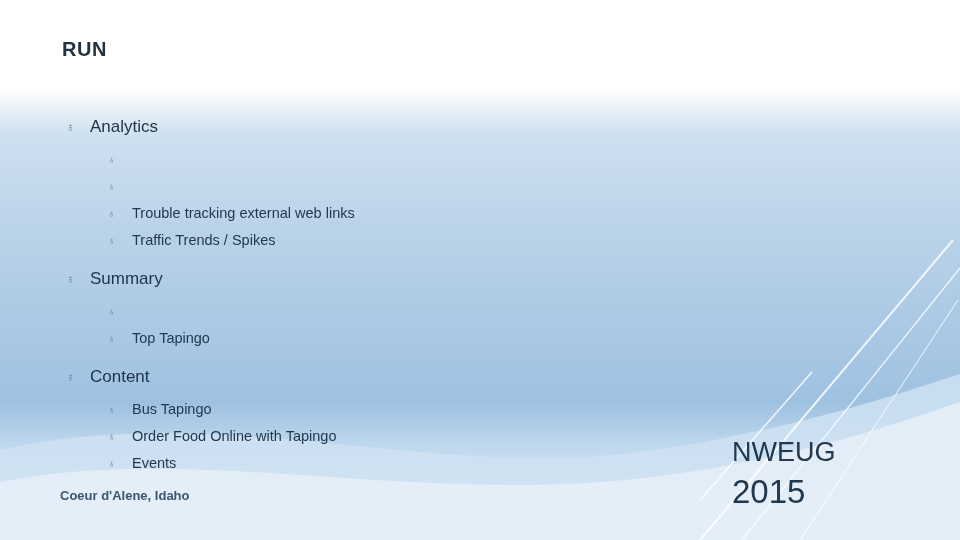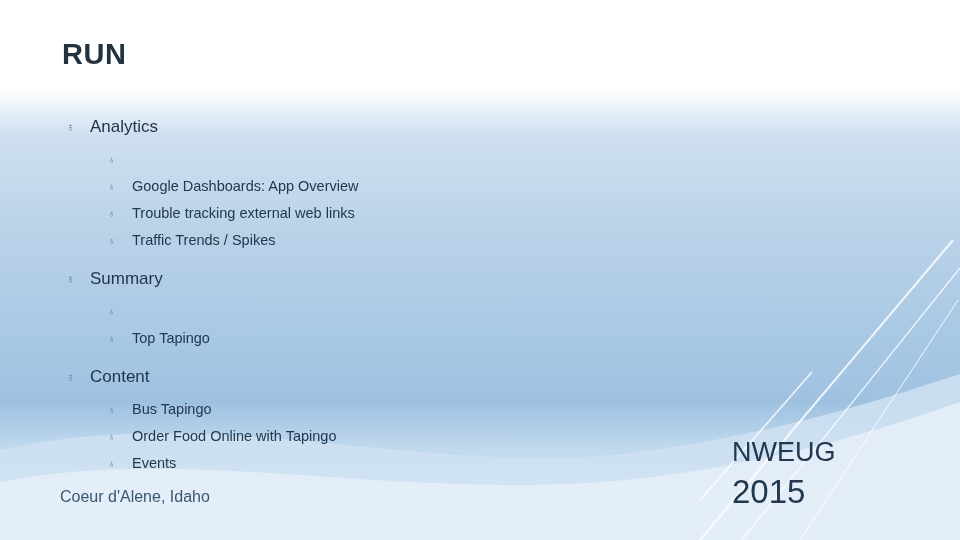--- a/index.html
+++ b/index.html
@@ -47,21 +47,21 @@
     position: absolute;
     left: 0; top: 0;
     width: 960px; height: 540px;
     pointer-events: none;
   }
 
   .title {
     position: absolute;
     left: 62px;
     top: 38px;
-    font-size: 29px;
+    font-size: 20px;
     font-weight: bold;
     color: #23323f;
     letter-spacing: 0.5px;
     text-align: center;
   }
 
   .body-list {
     position: absolute;
     left: 60px;
     top: 110px;
@@ -99,22 +99,22 @@
     color: #5f7d9c;
   }
   .group {
     margin-bottom: 8px;
   }
 
   .footer-loc {
     position: absolute;
     left: 60px;
     top: 488px;
-    font-size: 16px;
-    font-weight: normal;
+    font-size: 13px;
+    font-weight: bold;
     color: #3a5770;
   }
 
   .corner-brand {
     position: absolute;
     right: 28px;
     top: 432px;
     width: 200px;
     color: #21384f;
     font-size: 27px;
@@ -154,21 +154,20 @@
     <div class="group">
       <div class="l1">
         <span class="bullet">♁</span>
         <span>Analytics</span>
       </div>
       <div class="l2">
         <span class="bullet">♁</span>
       </div>
       <div class="l2">
         <span class="bullet">♁</span>
-        <span>Google Dashboards: App Overview</span>
       </div>
       <div class="l2">
         <span class="bullet">♁</span>
         <span>Trouble tracking external web links</span>
       </div>
       <div class="l2">
         <span class="bullet">♁</span>
         <span>Traffic Trends / Spikes</span>
       </div>
     </div>

